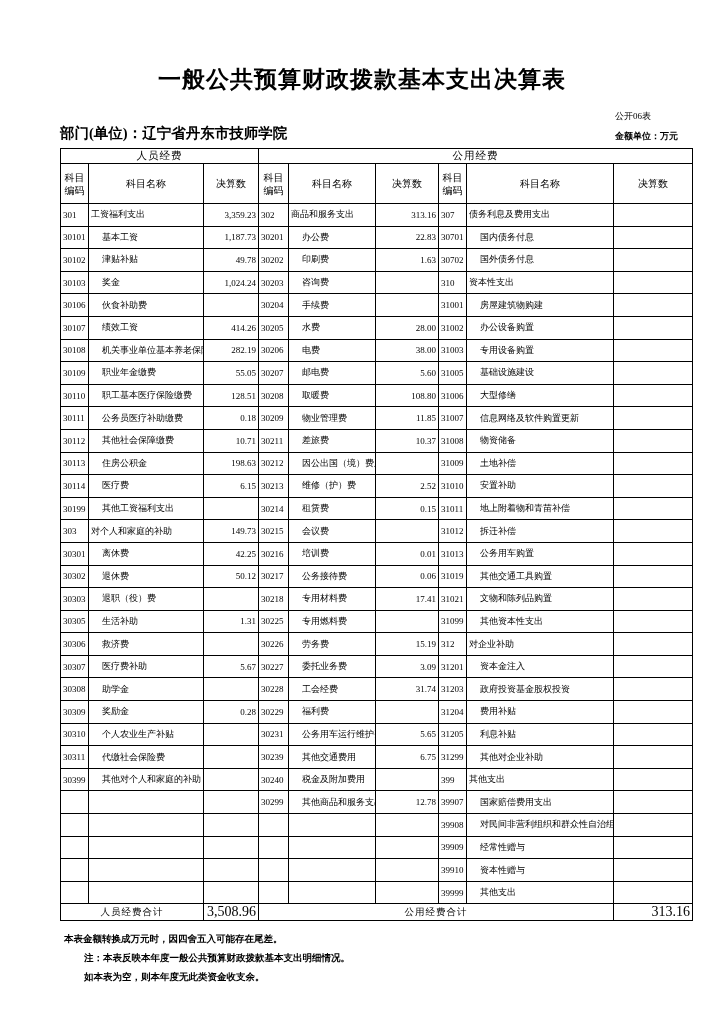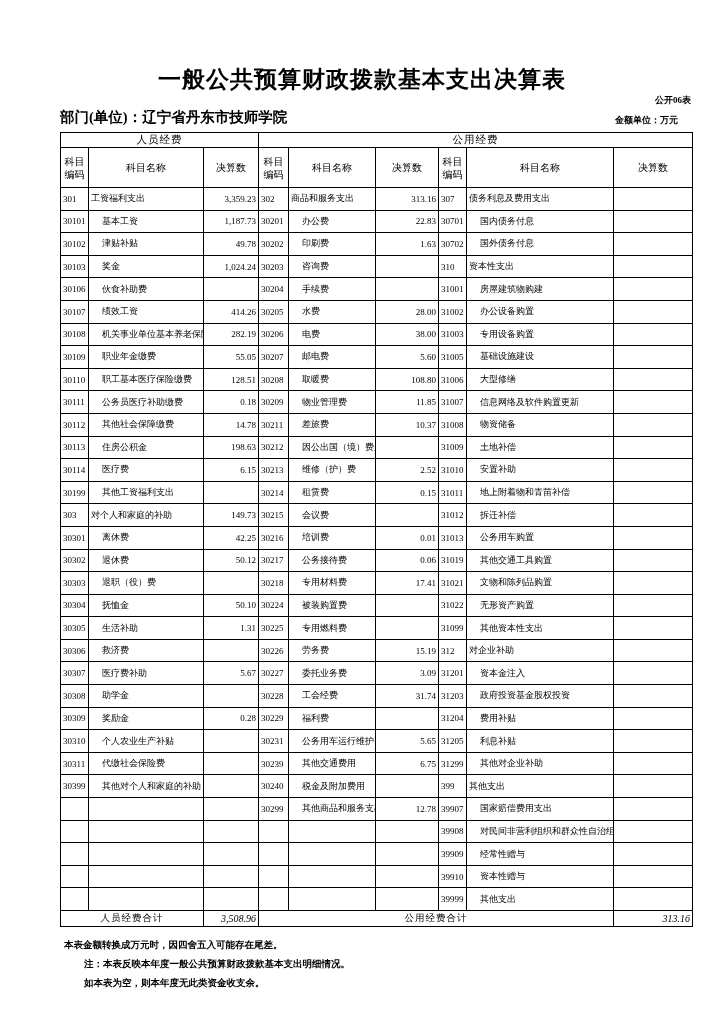--- a/index.html
+++ b/index.html
@@ -14,24 +14,25 @@
   .page-title {
     padding-top: 64px;
     text-align: center;
     font-size: 23px;
     font-weight: bold;
     letter-spacing: 1px;
     line-height: 30px;
     font-family: "Liberation Sans", "DejaVu Sans", sans-serif;
   }
   .sheet-code {
+    margin-top: 16px;
     text-align: right;
-    padding-right: 33px;
+    padding-right: 73px;
     font-size: 9px;
-    font-weight: 700;
+    font-weight: 400;
   }
   .dept-row {
     display: flex;
     justify-content: space-between;
     align-items: flex-end;
     margin: 1px 46px 5px 60px;
   }
   .dept { font-size: 14.5px; font-weight: bold; }
   .unit { font-size: 9px; font-weight: 600; }
   table.budget {
@@ -52,21 +53,21 @@
   tr.section-row td { text-align: center; font-size: 10.5px; letter-spacing: 1px; }
   tr.colhead-row { height: 40px; }
   tr.colhead-row td { text-align: center; font-size: 10px; white-space: normal; line-height: 13px; }
   tr.data-row { height: 22.6px; padding-left: 34px; }
   td.code { font-size: 8.5px; padding-left: 3px; }
   td.name { padding-left: 4px; }
   td.name.indent { padding-left: 13px; }
   td.val { text-align: right; padding-right: 4px; }
   tr.total-row { height: 16px; }
   tr.total-row td.lbl { text-align: center; font-size: 9.5px; letter-spacing: 1px; }
-  tr.total-row td.val { font-size: 10px; font-style: italic; }
+  tr.total-row td.val { font-size: 14px; }
   .notes { margin: 9px 0 0 64px; font-size: 9.5px; font-weight: 600; }
   .notes .note-line { line-height: 19px; }
   .notes .note-line + .note-line { margin-left: 20px; }
 </style>
 </head>
 <body>
 
 <div class="page-title">一般公共预算财政拨款基本支出决算表</div>
 
 <div class="sheet-code">公开06表</div>
@@ -212,21 +213,21 @@
         <td class="code">30209</td>
         <td class="name indent">物业管理费</td>
         <td class="val">11.85</td>
         <td class="code">31007</td>
         <td class="name indent">信息网络及软件购置更新</td>
         <td class="val"></td>
       </tr>
       <tr class="data-row">
         <td class="code">30112</td>
         <td class="name indent">其他社会保障缴费</td>
-        <td class="val">14.78</td>
+        <td class="val">10.71</td>
         <td class="code">30211</td>
         <td class="name indent">差旅费</td>
         <td class="val">10.37</td>
         <td class="code">31008</td>
         <td class="name indent">物资储备</td>
         <td class="val"></td>
       </tr>
       <tr class="data-row">
         <td class="code">30113</td>
         <td class="name indent">住房公积金</td>
@@ -295,31 +296,20 @@
       </tr>
       <tr class="data-row">
         <td class="code">30303</td>
         <td class="name indent">退职（役）费</td>
         <td class="val"></td>
         <td class="code">30218</td>
         <td class="name indent">专用材料费</td>
         <td class="val">17.41</td>
         <td class="code">31021</td>
         <td class="name indent">文物和陈列品购置</td>
-        <td class="val"></td>
-      </tr>
-      <tr class="data-row">
-        <td class="code">30304</td>
-        <td class="name indent">抚恤金</td>
-        <td class="val">50.10</td>
-        <td class="code">30224</td>
-        <td class="name indent">被装购置费</td>
-        <td class="val"></td>
-        <td class="code">31022</td>
-        <td class="name indent">无形资产购置</td>
         <td class="val"></td>
       </tr>
       <tr class="data-row">
         <td class="code">30305</td>
         <td class="name indent">生活补助</td>
         <td class="val">1.31</td>
         <td class="code">30225</td>
         <td class="name indent">专用燃料费</td>
         <td class="val"></td>
         <td class="code">31099</td>

